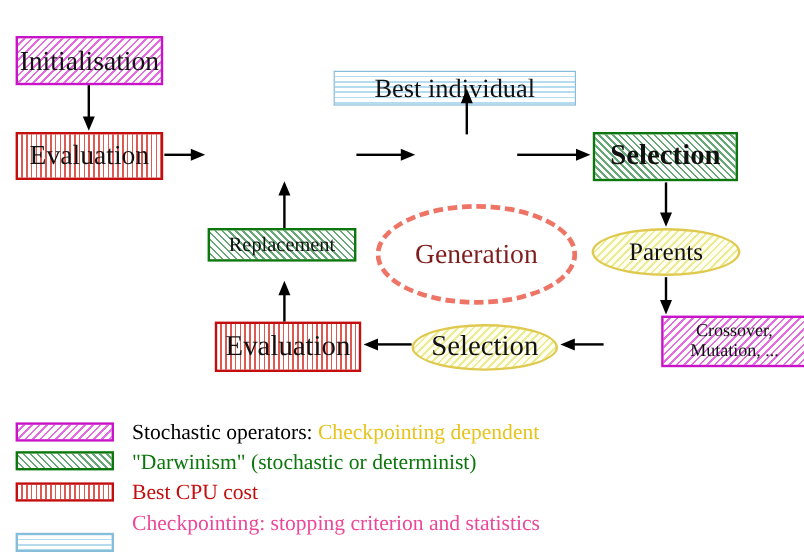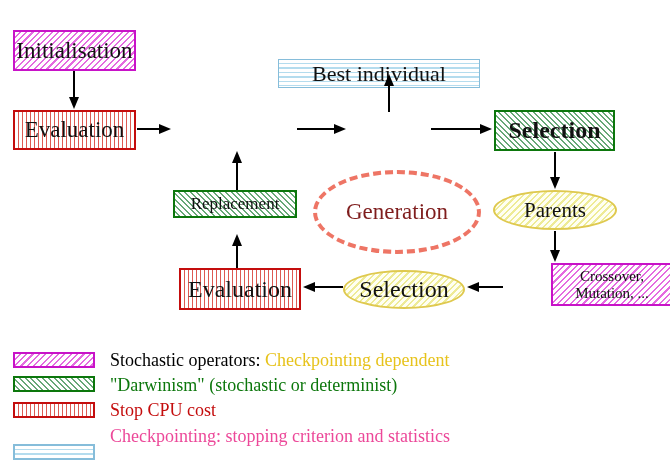--- a/index.html
+++ b/index.html
@@ -138,19 +138,19 @@
   </div>
 
   <div>
     <div class="swatch hatch-magenta b-magenta" style="left:13px;top:352px;"></div>
     <div class="legend-text" style="left:110px;top:350px;"><span style="color:#000000;">Stochastic operators:</span><span> </span><span style="color:#e7c31c;">Checkpointing dependent</span></div>
 
     <div class="swatch hatch-green b-green" style="left:13px;top:376px;"></div>
     <div class="legend-text" style="left:110px;top:375px;color:#0c770c;">"Darwinism" (stochastic or determinist)</div>
 
     <div class="swatch hatch-red b-red" style="left:13px;top:402px;"></div>
-    <div class="legend-text" style="left:110px;top:400px;color:#c40d0d;">Stop CPU cost</div>
+    <div class="legend-text" style="left:110px;top:400px;color:#c40d0d;">Best CPU cost</div>
 
     <div class="swatch hatch-cyan b-cyan" style="left:13px;top:428px;"></div>
     <div class="legend-text" style="left:110px;top:426px;color:#ec4899;">Checkpointing: stopping criterion and statistics</div>
   </div>
 
 </div>
 
 </body></html>

